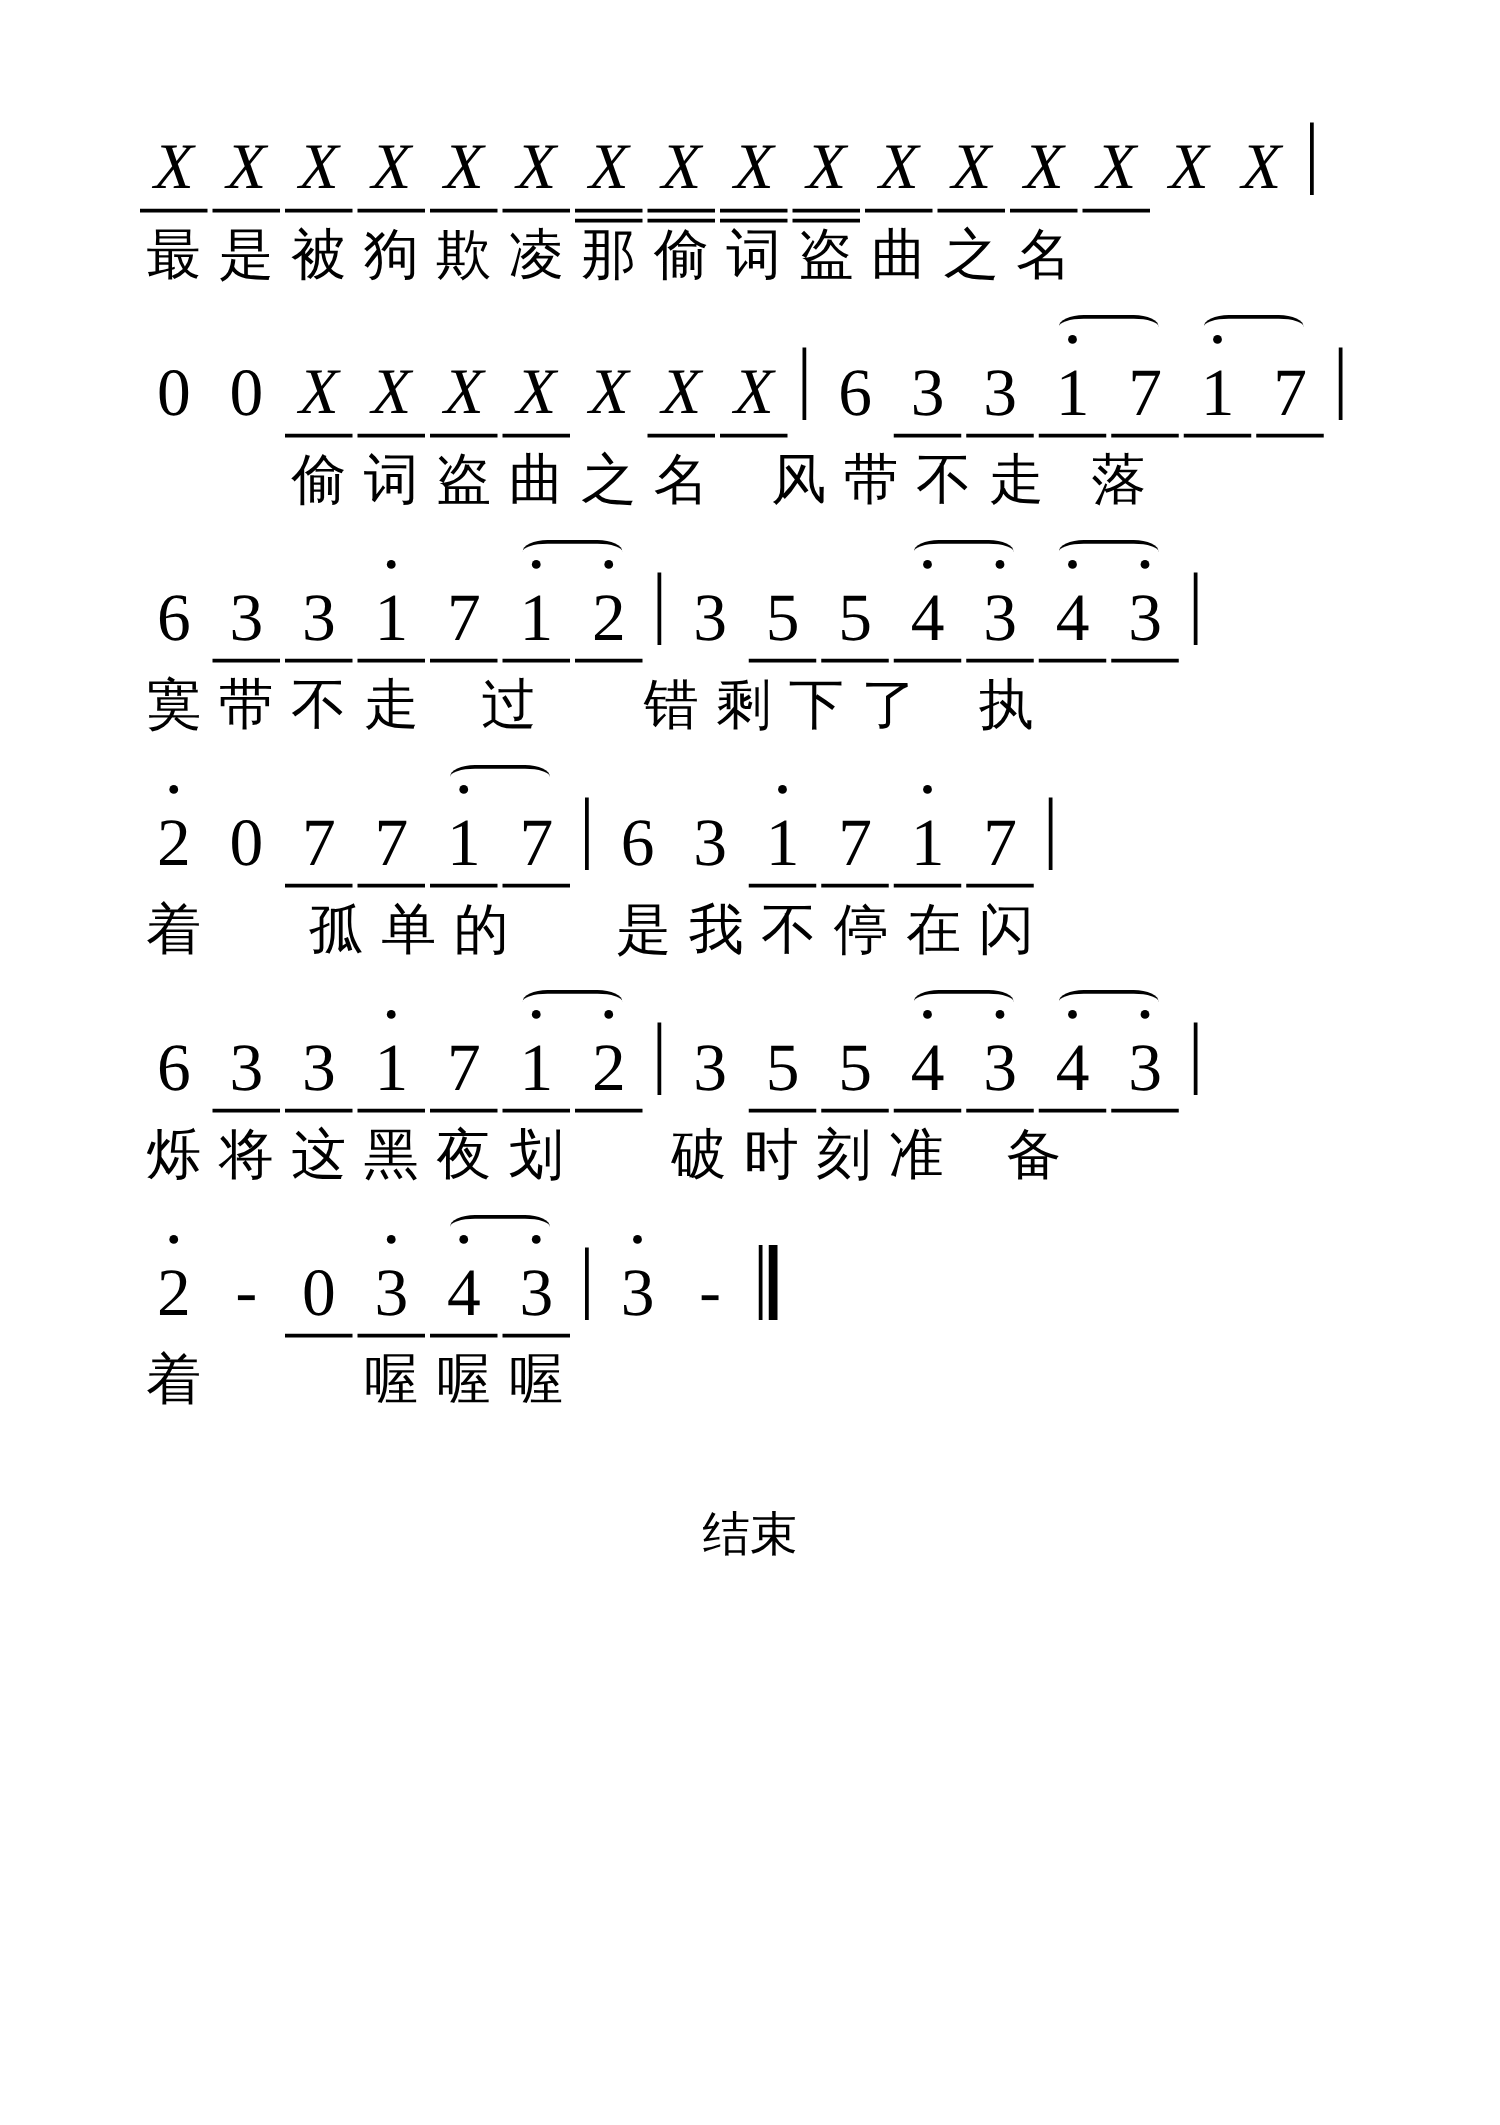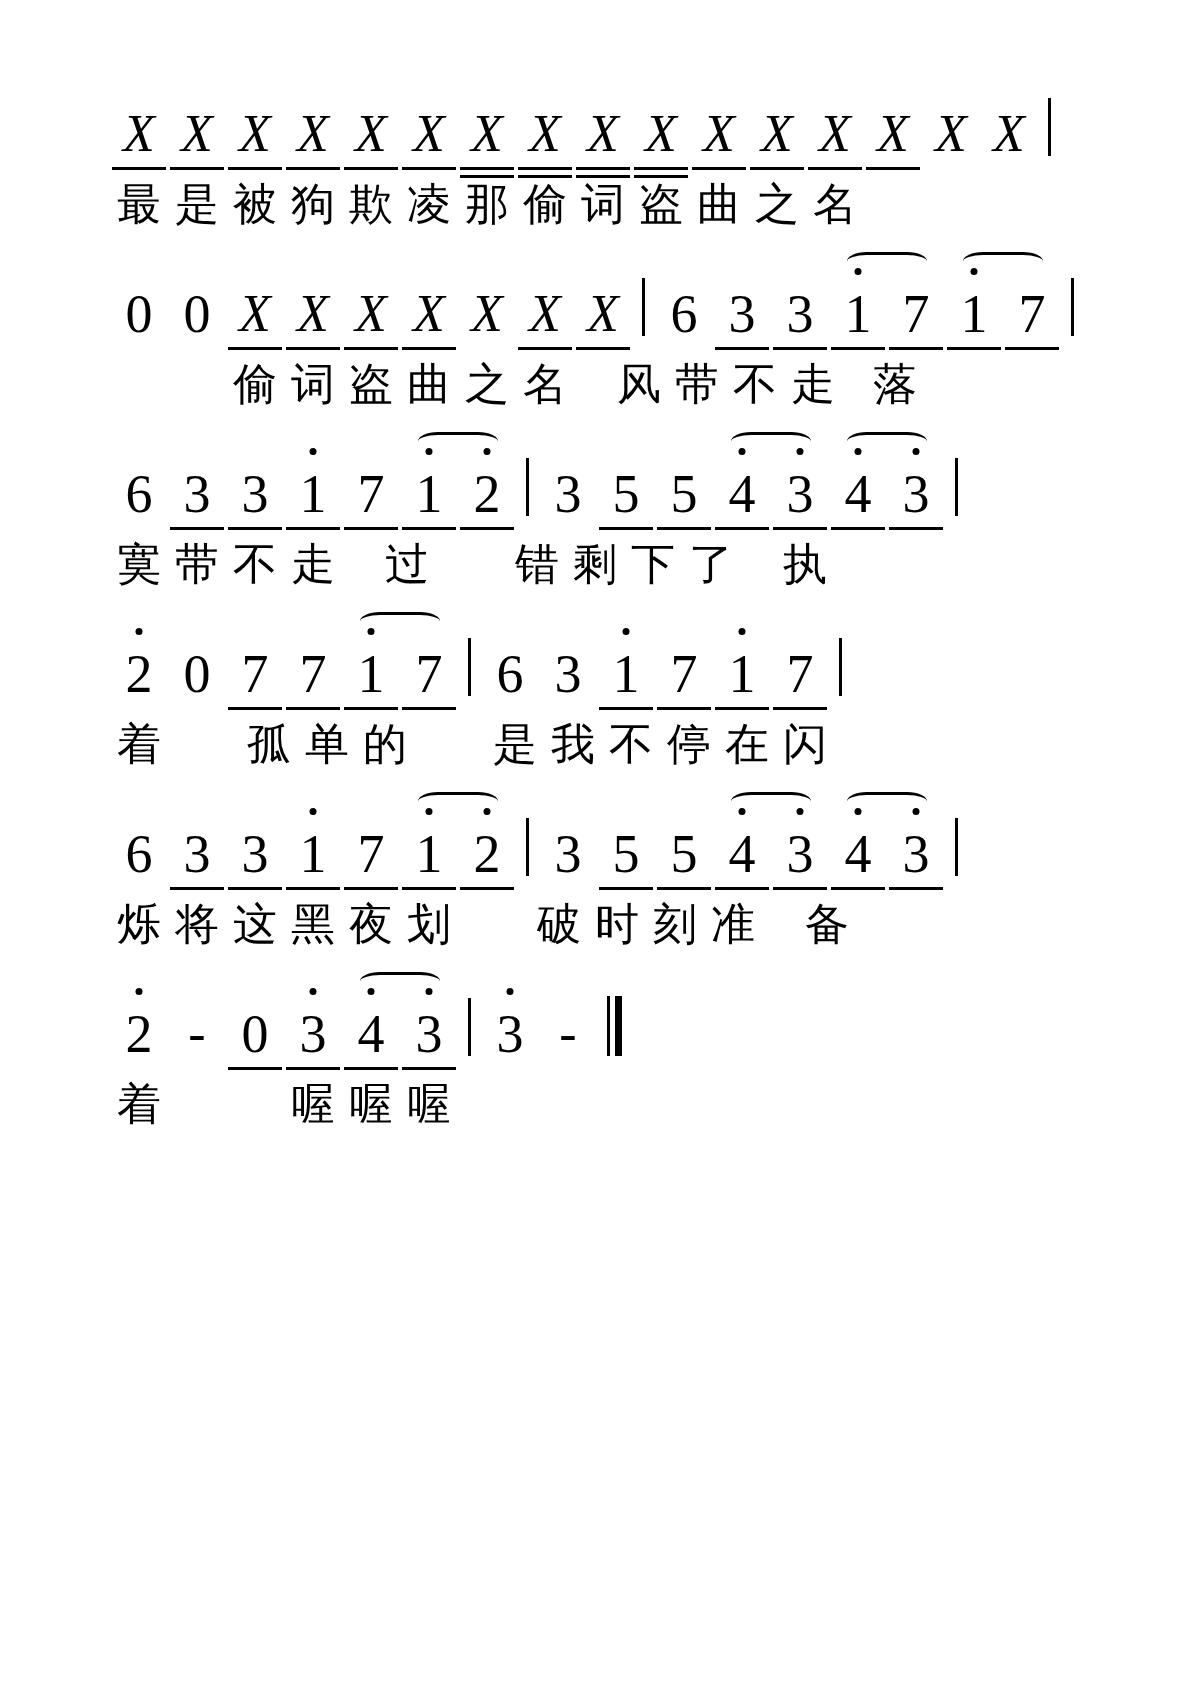--- a/index.html
+++ b/index.html
@@ -714,14 +714,15 @@
     </div>
     <div class="lyric-row">
       <span class="lyric" style="width:58px">着</span>
       <span class="spacer" style="width:116px"></span>
       <span class="lyric" style="width:58px">喔</span>
       <span class="lyric" style="width:58px">喔</span>
       <span class="lyric" style="width:58px">喔</span>
     </div>
   </div>
 
+  <div class="footer">结束</div>
 
 </div>
 
 </body></html>

